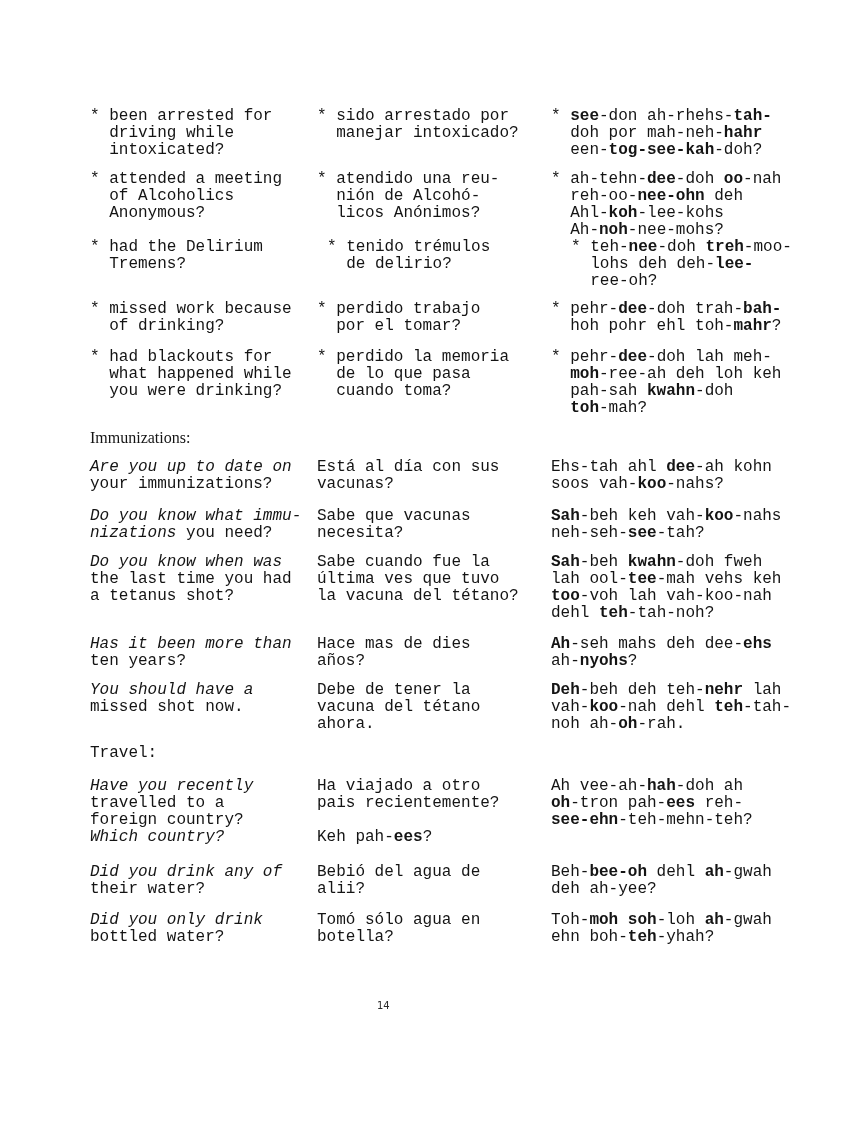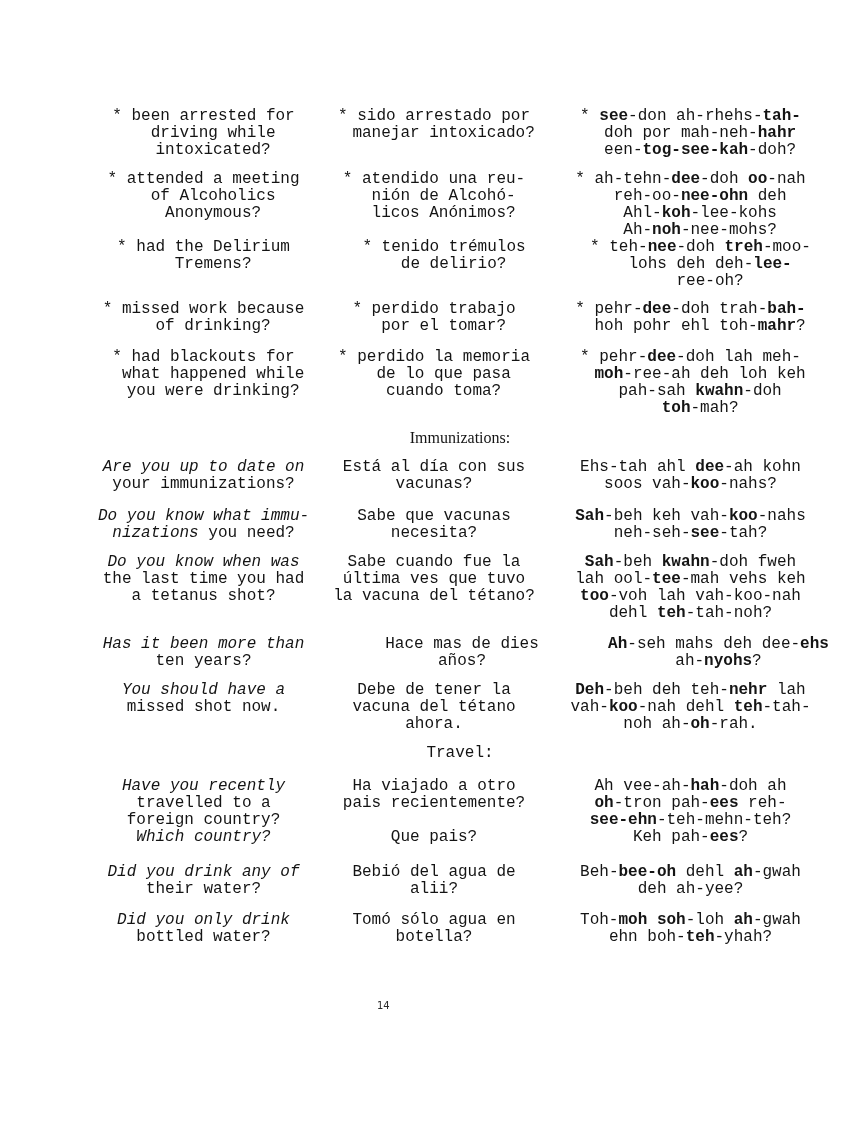--- a/index.html
+++ b/index.html
@@ -12,21 +12,20 @@
     font-size: 16px;
     line-height: 17px;
     color: #141414;
     overflow: hidden;
   }
   .doc {
     position: absolute;
     left: 90px;
     top: 108px;
     width: 740px;
-    text-align: center;
   }
   .row {
     display: grid;
     grid-template-columns: 227px 234px auto;
     align-items: start;
   }
   .cell .line { white-space: pre; }
   .section-header { white-space: pre; }
   .b { font-weight: bold; }
   .i { font-style: italic; }
@@ -165,21 +164,21 @@
           <div class="line"><span>última ves que tuvo</span></div>
           <div class="line"><span>la vacuna del tétano?</span></div>
         </div>
         <div class="cell">
           <div class="line"><span class="b">Sah</span><span>-beh </span><span class="b">kwahn</span><span>-doh fweh</span></div>
           <div class="line"><span>lah ool-</span><span class="b">tee</span><span>-mah vehs keh</span></div>
           <div class="line"><span class="b">too</span><span>-voh lah vah-koo-nah</span></div>
           <div class="line"><span>dehl </span><span class="b">teh</span><span>-tah-noh?</span></div>
         </div>
       </div>
-      <div class="row" style="margin-top: 14px; gap: 28px;">
+      <div class="row" style="margin-top: 14px;">
         <div class="cell">
           <div class="line"><span class="i">Has it been more than</span></div>
           <div class="line"><span>ten years?</span></div>
         </div>
         <div class="cell">
           <div class="line"><span>Hace mas de dies</span></div>
           <div class="line"><span>años?</span></div>
         </div>
         <div class="cell">
           <div class="line"><span class="b">Ah</span><span>-seh mahs deh dee-</span><span class="b">ehs</span></div>
@@ -215,23 +214,20 @@
         </div>
         <div class="cell">
           <div class="line"><span>Ah vee-ah-</span><span class="b">hah</span><span>-doh ah</span></div>
           <div class="line"><span class="b">oh</span><span>-tron pah-</span><span class="b">ees</span><span> reh-</span></div>
           <div class="line"><span class="b">see-ehn</span><span>-teh-mehn-teh?</span></div>
         </div>
       </div>
       <div class="row" style="">
         <div class="cell">
           <div class="line"><span class="i">Which country?</span></div>
-        </div>
-        <div class="cell">
-          <div class="line"><span>Que pais?</span></div>
         </div>
         <div class="cell">
           <div class="line"><span>Keh pah-</span><span class="b">ees</span><span>?</span></div>
         </div>
       </div>
       <div class="row" style="margin-top: 18px;">
         <div class="cell">
           <div class="line"><span class="i">Did you drink any of</span></div>
           <div class="line"><span>their water?</span></div>
         </div>

